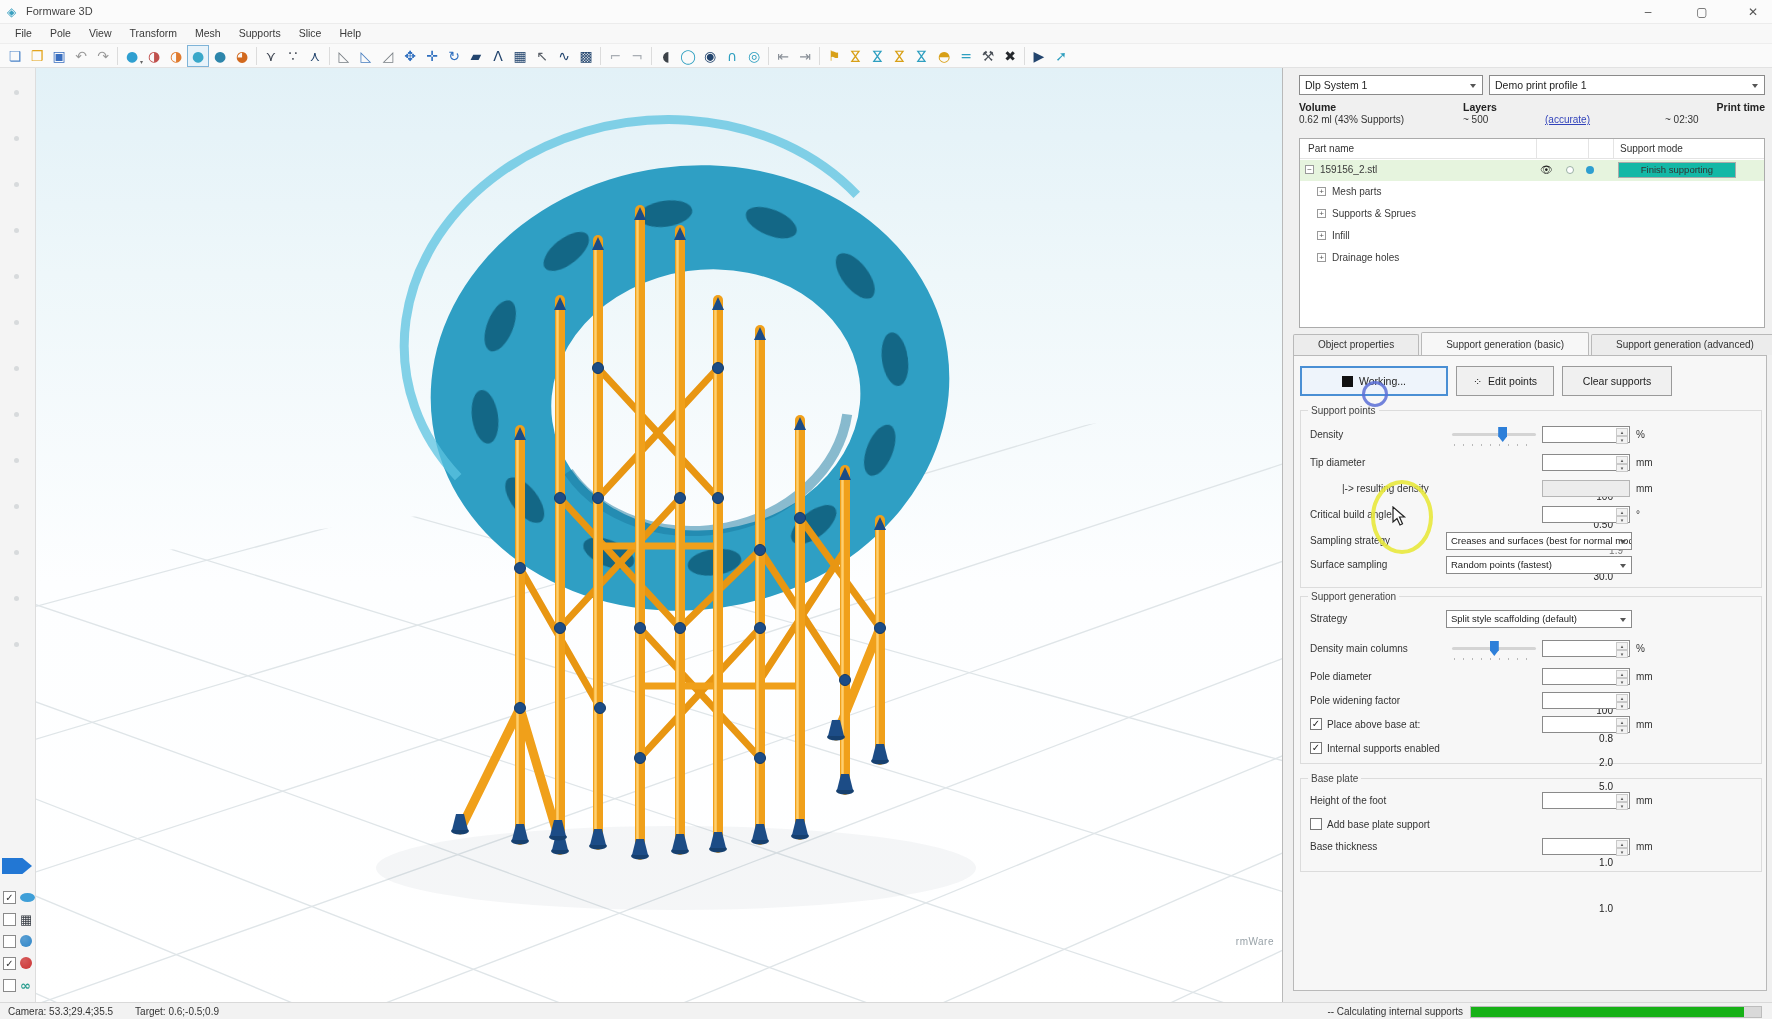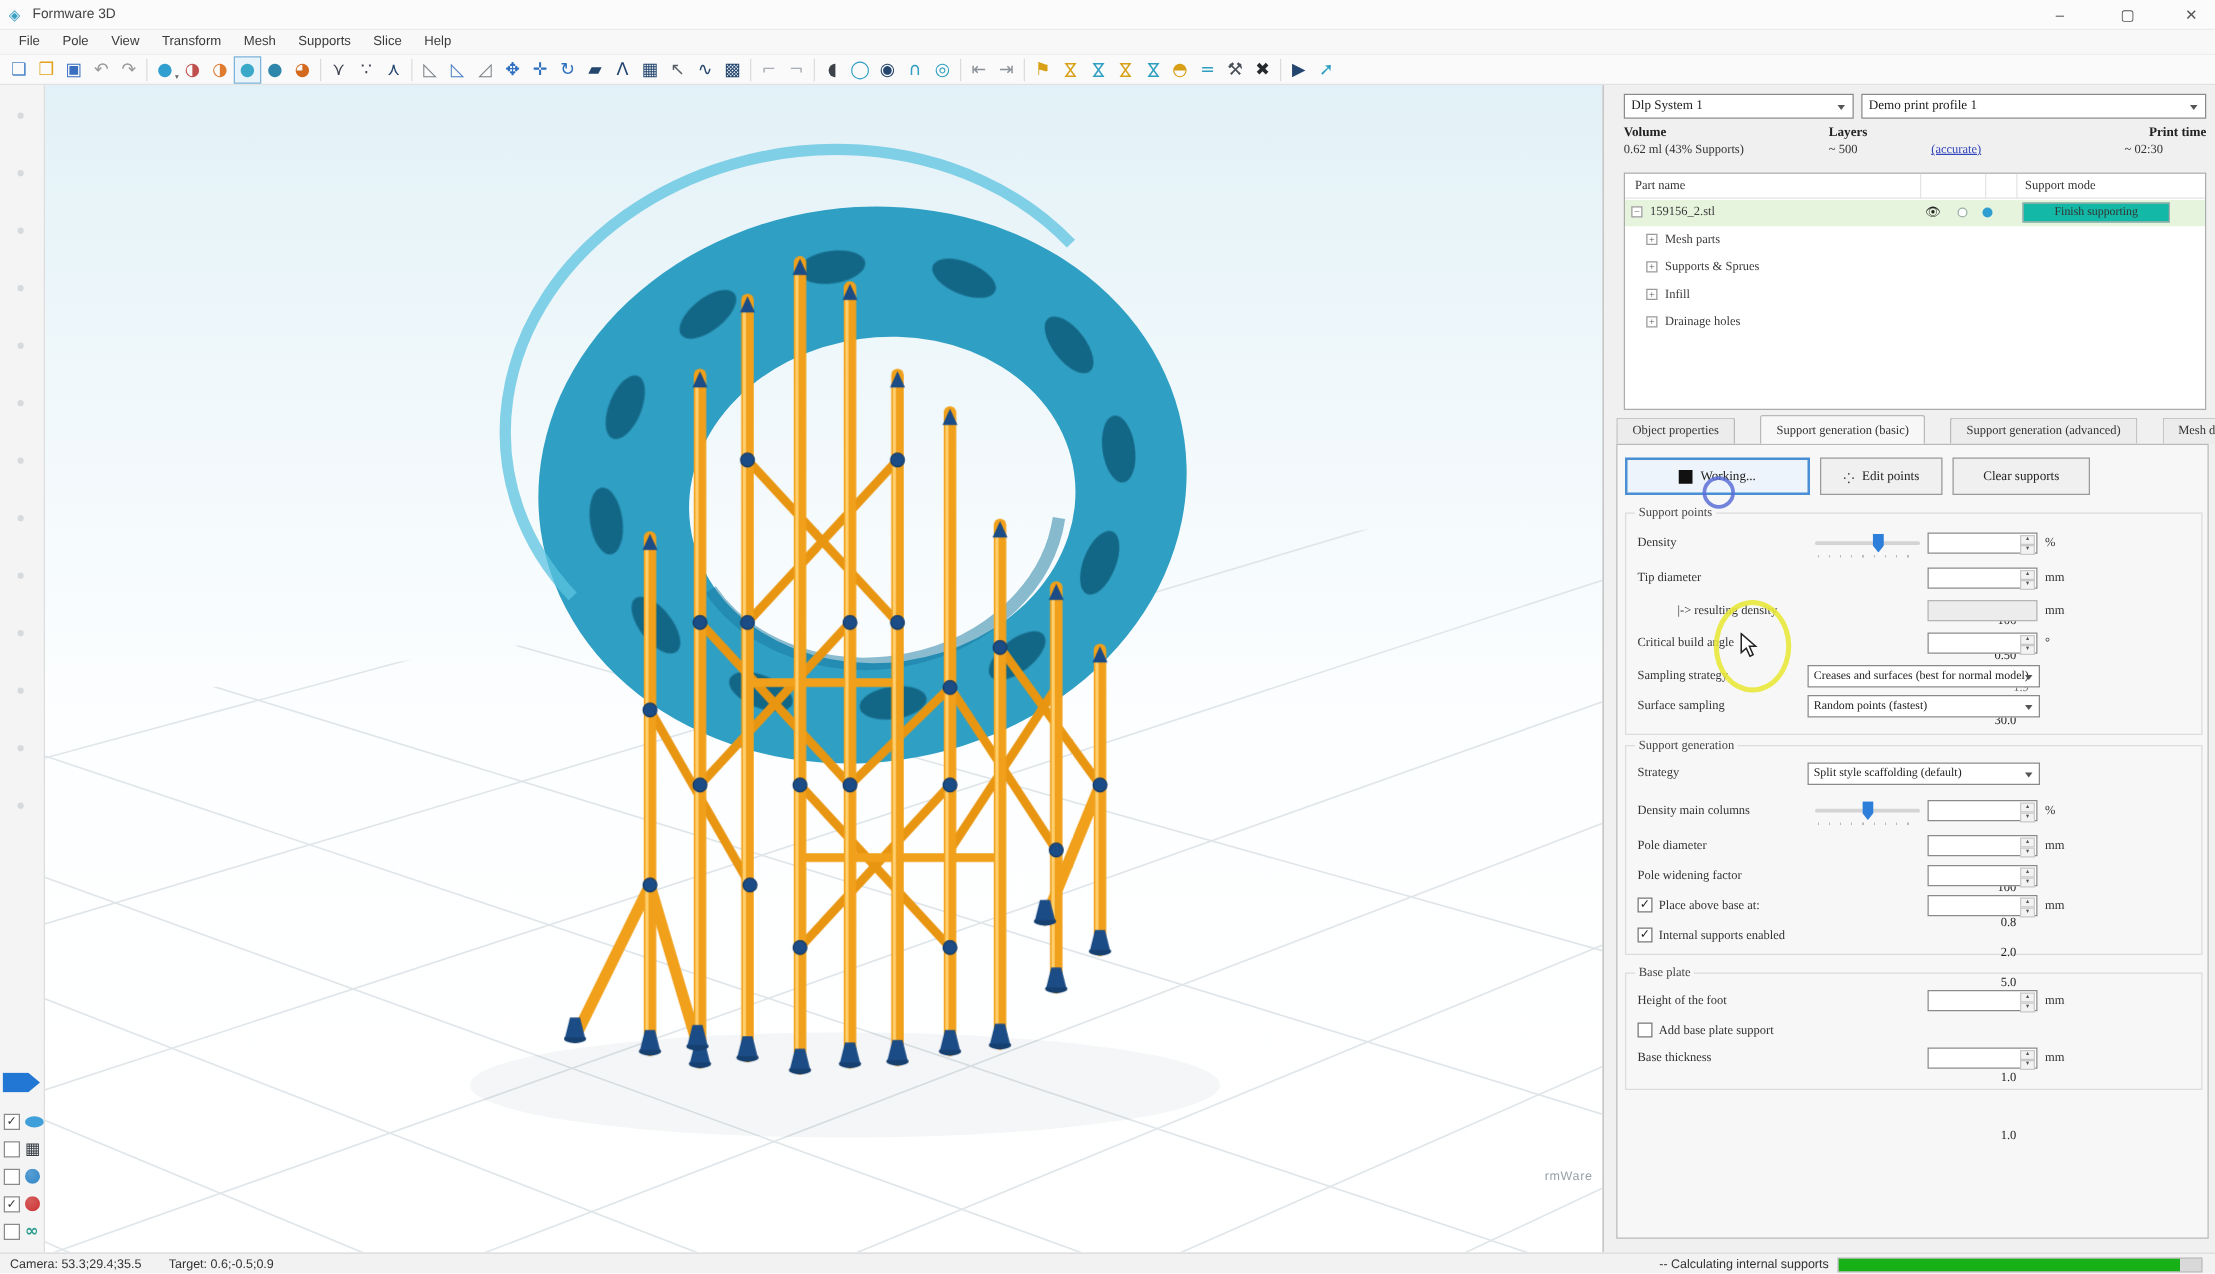--- a/index.html
+++ b/index.html
@@ -33,39 +33,39 @@
   .cbx { width:13px; height:13px; background:#fff; border:1px solid #8a8a8a; font-size:10px; line-height:11px; text-align:center; color:#333; }
   .tgl-disc { width:15px; height:9px; border-radius:50%; }
   .tgl-ball { width:12px; height:12px; border-radius:50%; }
   .tgl-glyph { font-size:13px; line-height:13px; font-weight:bold; font-family:"DejaVu Sans",sans-serif; }
 
   
   #viewport { position:absolute; left:36px; top:68px; width:1246px; height:934px; background:linear-gradient(to bottom,#e2f1f7 0%, #eef7fa 22%, #fdfeff 55%, #ffffff 100%); overflow:hidden; }
   #watermark { position:absolute; left:1118px; top:868px; width:120px; text-align:right; font-size:10px; color:#98a2a8; letter-spacing:0.5px; }
 
   
-  #panel { position:absolute; left:1282px; top:68px; width:490px; height:934px; background:#f0f0f0; border-left:1px solid #b9b9b9; font-size:10.5px;font-family:Liberation Serif, serif; }
+  #panel { position:absolute; left:1282px; top:68px; width:490px; height:934px; background:#f0f0f0; border-left:1px solid #b9b9b9; font-size:10.5px; }
   .combo { position:absolute; height:20px; background:#fff; border:1px solid #8a8a8a; line-height:18px; padding:0 18px 0 5px; overflow:hidden; white-space:nowrap; font-size:10.5px; color:#222; }
   .combo:after { content:""; position:absolute; right:6px; top:8px; border-left:3.5px solid transparent; border-right:3.5px solid transparent; border-top:4px solid #555; }
   .stat-label { position:absolute; font-weight:bold; font-size:10.5px; color:#222; }
   .stat-value { position:absolute; font-size:10px; color:#333; }
   .link { color:#3344bb; text-decoration:underline; }
 
   #treebox { position:absolute; left:16px; top:70px; width:466px; height:190px; background:#fff; border:1px solid #ababab; }
   .tree-header { position:absolute; left:0; top:0; width:100%; height:20px; border-bottom:1px solid #e4e4e4; font-size:10px; color:#333; }
   .tree-colline { position:absolute; top:0; width:1px; height:20px; background:#e4e4e4; }
   .tree-row { position:absolute; left:0; width:100%; height:21px; font-size:10px; color:#3a3a3a; }
   .expander { position:absolute; width:9px; height:9px; border:1px solid #999; background:#fff; font-size:8px; line-height:7px; text-align:center; color:#555; top:5px; }
   .tree-root-row { background:#e6f4de; }
   .mode-btn { position:absolute; left:318px; top:2px; width:118px; height:16px; background:#14b8a6; border:1px solid #ababab; font-size:9.5px; line-height:14px; text-align:center; color:#333; }
   .eye { position:absolute; font-size:10px; top:4px; }
   .dot { position:absolute; width:8px; height:8px; border-radius:50%; top:6px; }
 
   #tabs { position:absolute; left:10px; top:266px; height:22px; display:flex; }
-  .tab { height:21px; padding:0 12px; line-height:20px; font-size:10px; color:#333; background:#ececec; border:1px solid #b9b9b9; border-bottom:none; border-radius:2px 2px 0 0; margin-right:20px; white-space:nowrap; }
+  .tab { height:21px; padding:0 24px; line-height:20px; font-size:10px; color:#333; background:#ececec; border:1px solid #b9b9b9; border-bottom:none; border-radius:2px 2px 0 0; margin-right:2px; white-space:nowrap; }
   .tab.active { background:#f7f7f7; height:23px; position:relative; z-index:3; margin-top:-2px; line-height:23px; }
 
   #contentbox { position:absolute; left:10px; top:287px; width:474px; height:636px; background:#f7f7f7; border:1px solid #b9b9b9; }
   .groupbox { position:absolute; border:1px solid #dcdcdc; }
   .group-label { position:absolute; font-size:10px; color:#444; background:#f7f7f7; padding:0 3px; }
 
   .action-btn { position:absolute; top:10px; height:30px; background:#f0f0f0; border:1px solid #9a9a9a; font-size:10.5px; color:#222; display:flex; align-items:center; justify-content:center; gap:6px; }
   .action-btn.primary { border:2px solid #4a8fd4; background:#eef4fb; }
   .blacksq { width:11px; height:11px; background:#111; display:inline-block; }
   .editpts-icon { font-size:11px; color:#333; }
@@ -462,21 +462,21 @@
   <div id="panel">
     <div class="combo" style="left:16px; top:7px; width:184px;">Dlp System 1</div>
     <div class="combo" style="left:206px; top:7px; width:276px;">Demo print profile 1</div>
 
     <span class="stat-label" style="left:16px; top:33px;">Volume</span>
     <span class="stat-value" style="left:16px; top:46px;">0.62 ml (43% Supports)</span>
     <span class="stat-label" style="left:180px; top:33px;">Layers</span>
     <span class="stat-value" style="left:180px; top:46px;">~ 500</span>
     <span class="stat-value link" style="left:218px; top:46px;margin-left:44px;">(accurate)</span>
     <span class="stat-label" style="left:382px; top:33px; width:100px; text-align:right;">Print time</span>
-    <span class="stat-value" style="left:382px; top:46px; width:100px; text-align:center;">~ 02:30</span>
+    <span class="stat-value" style="left:382px; top:46px; width:100px; text-align:left;">~ 02:30</span>
 
     <div id="treebox">
       <div class="tree-header">
         <span style="position:absolute; left:8px; top:4px;">Part name</span>
         <span style="position:absolute; left:320px; top:4px;">Support mode</span>
         <span class="tree-colline" style="left:236px;"></span>
         <span class="tree-colline" style="left:288px;"></span>
         <span class="tree-colline" style="left:313px;"></span>
       </div>
       <div class="tree-row tree-root-row" style="top:21px;">

